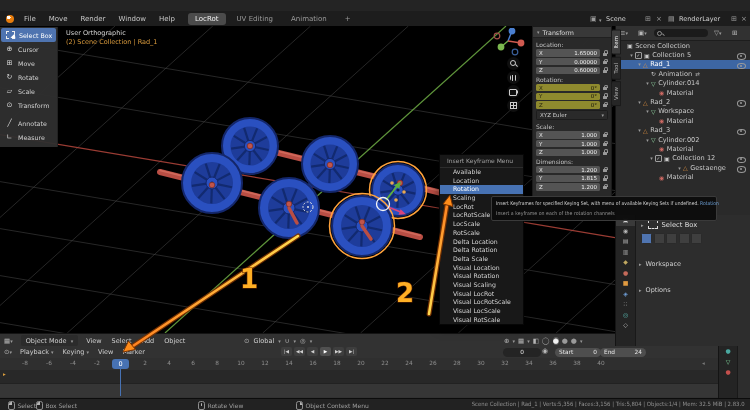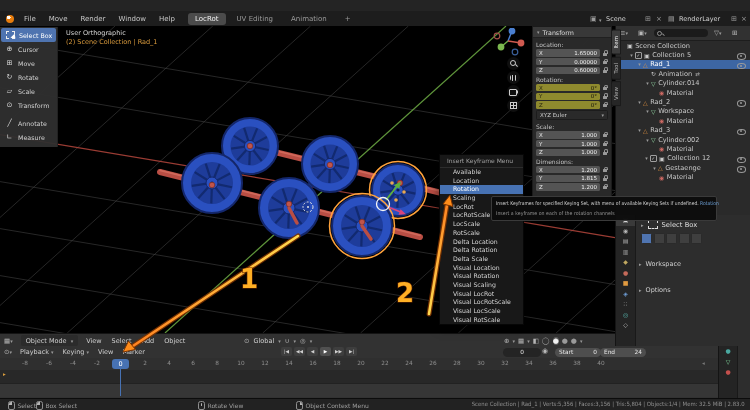--- a/index.html
+++ b/index.html
@@ -585,28 +585,28 @@
         <div class="ol-row" style="padding-left: 28px;">
           <span class="ol-caret">▾</span>
           <span class="ol-ico" style="color: rgb(143, 208, 160);">▽</span>
           <span>Cylinder.002</span>
         </div>
         <div class="ol-row" style="padding-left: 36px;">
           <span class="ol-caret"></span>
           <span class="ol-ico" style="color: rgb(207, 106, 100);">◉</span>
           <span>Material</span>
         </div>
-        <div class="ol-row" style="padding-left: 27px;">
+        <div class="ol-row" style="padding-left: 4px; margin-left: 28px;">
           <span class="ol-caret">▾</span>
           <span class="ol-check">✓</span>
           <span class="ol-ico" style="color: rgb(201, 201, 201);">▣</span>
           <span>Collection 12</span>
           <span class="eye"></span>
         </div>
-        <div class="ol-row" style="padding-left: 35px;">
+        <div class="ol-row" style="padding-left: 35px; justify-content: center;">
           <span class="ol-caret">▾</span>
           <span class="ol-ico" style="color: rgb(224, 145, 63);">△</span>
           <span>Gestaenge</span>
           <span class="eye"></span>
         </div>
         <div class="ol-row" style="padding-left: 36px;">
           <span class="ol-caret"></span>
           <span class="ol-ico" style="color: rgb(207, 106, 100);">◉</span>
           <span>Material</span>
         </div>

